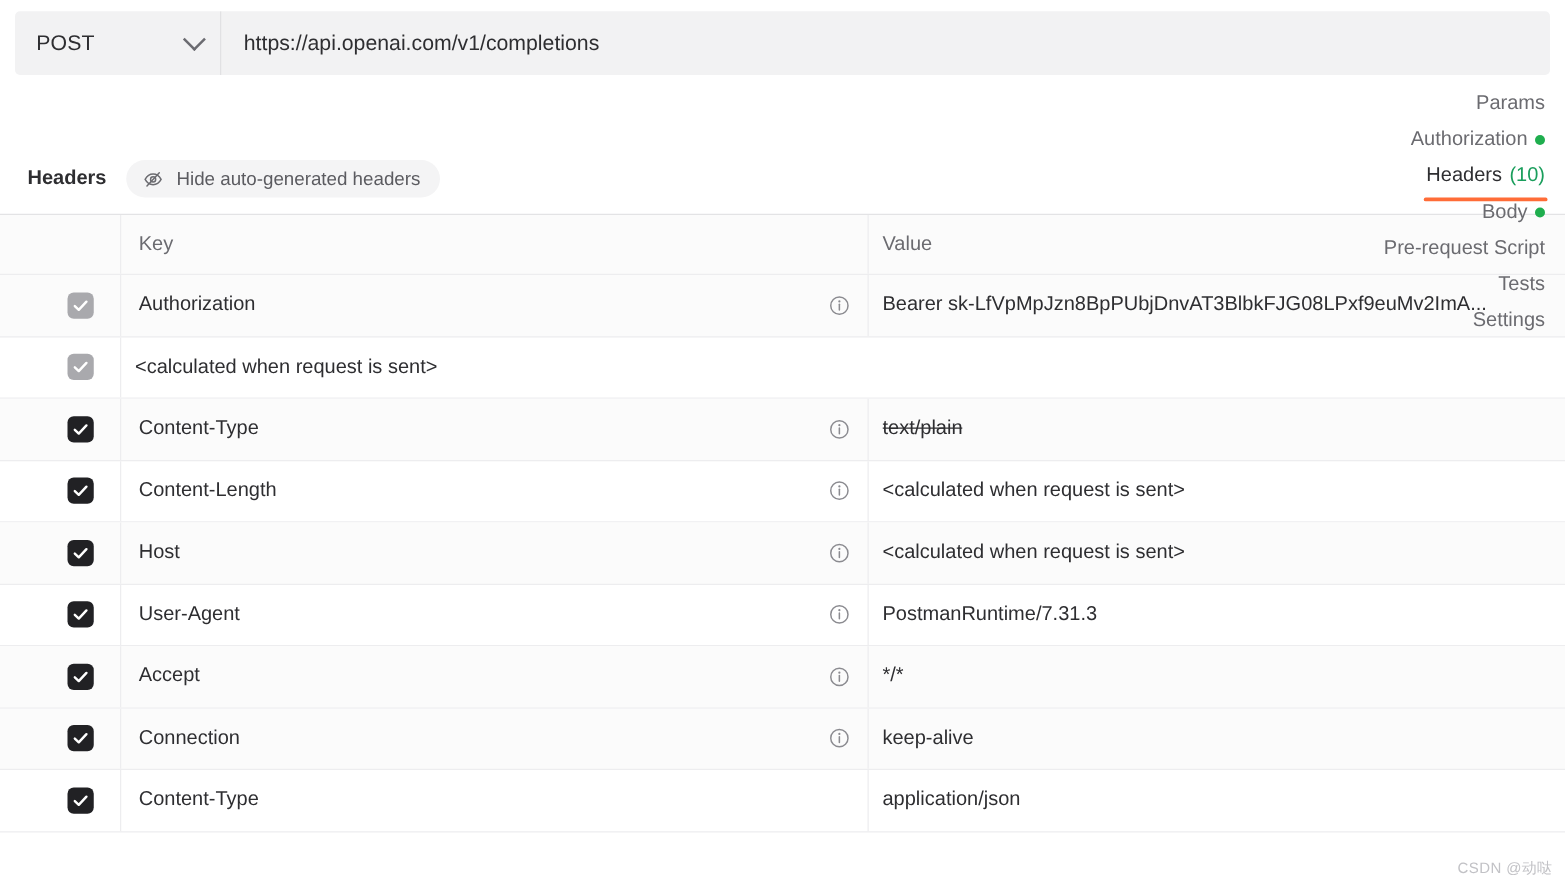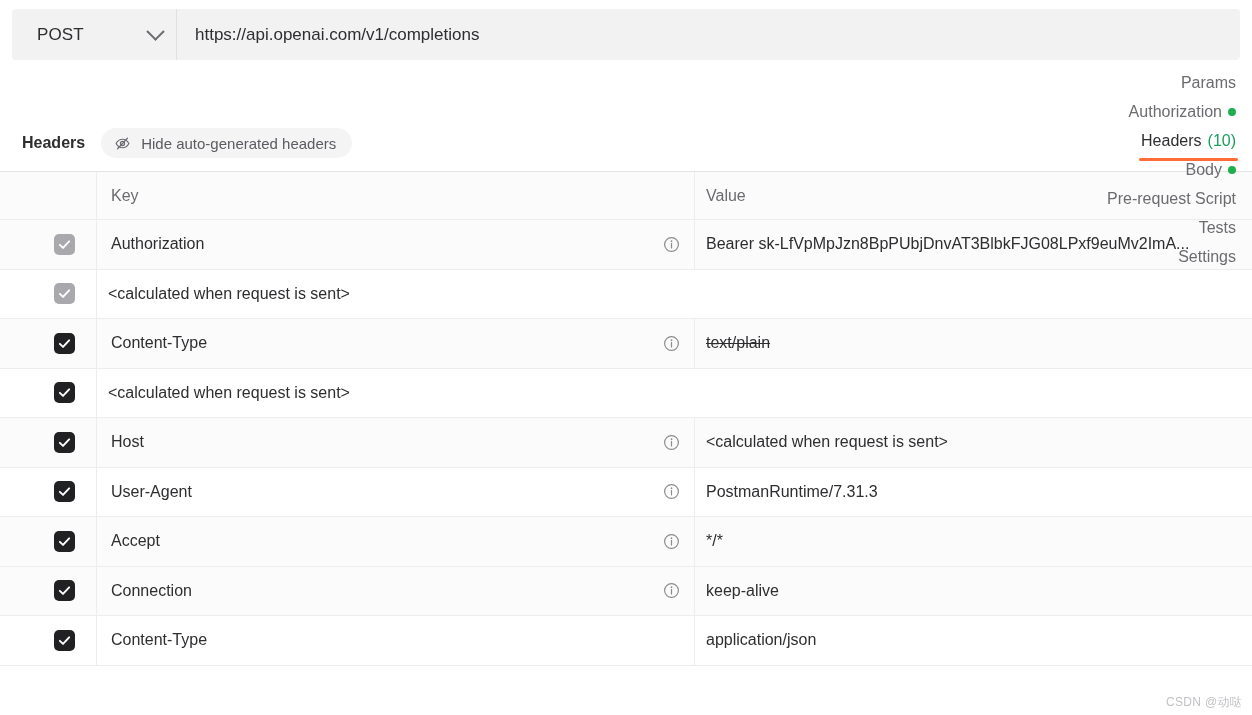--- a/index.html
+++ b/index.html
@@ -27,21 +27,20 @@
     justify-content: space-between;
     width: 165px;
     padding: 0 14px 0 17px;
     cursor: pointer;
     border-right: 1px solid #e1e1e3;
   }
   .method-label {
     font-size: 17px;
     color: #2e2e31;
     letter-spacing: .1px;
-    margin-left: 8px;
   }
   .chev {
     width: 13px; height: 13px;
     border-right: 2px solid #6b6b70;
     border-bottom: 2px solid #6b6b70;
     transform: rotate(45deg) translate(-2px,-2px);
   }
   .url-input {
     flex: 1;
     display: flex;
@@ -192,21 +191,21 @@
     flex: 0 0 17px;
     cursor: pointer;
   }
   .info svg { display: block; }
   .info.hidden { visibility: hidden; }
 
   
   .watermark {
     position: absolute;
     right: 10px;
-    bottom: 4px;
+    bottom: 12px;
     font-size: 12px;
     color: #c2c2c6;
     letter-spacing: .3px;
     user-select: none;
   }
 </style>
 </head>
 <body>
 
 <div class="urlbar">
@@ -327,20 +326,30 @@
         </div>
       </div>
       <div class="row">
         <div class="c-check">
           <div class="cb on">
             <svg width="13" height="13" viewBox="0 0 14 14" fill="none" stroke="#fff" stroke-width="2.1" stroke-linecap="round" stroke-linejoin="round">
               <polyline points="2,7.4 5.4,10.6 12,3.6"></polyline>
             </svg>
           </div>
         </div>
+        <div class="c-key">
+          <span class="keytext">Content-Length</span>
+          <span class="info">
+            <svg viewBox="0 0 18 18" fill="none">
+              <circle cx="9" cy="9" r="7.3" stroke="#8b8b90" stroke-width="1.25"></circle>
+              <circle cx="9" cy="5.5" r="0.95" fill="#8b8b90"></circle>
+              <path d="M9 7.9 v4.8" stroke="#8b8b90" stroke-width="1.3" stroke-linecap="round"></path>
+            </svg>
+          </span>
+        </div>
         <div class="c-val">
           <span class="valtext">&lt;calculated when request is sent&gt;</span>
         </div>
       </div>
       <div class="row alt">
         <div class="c-check">
           <div class="cb on">
             <svg width="13" height="13" viewBox="0 0 14 14" fill="none" stroke="#fff" stroke-width="2.1" stroke-linecap="round" stroke-linejoin="round">
               <polyline points="2,7.4 5.4,10.6 12,3.6"></polyline>
             </svg>

